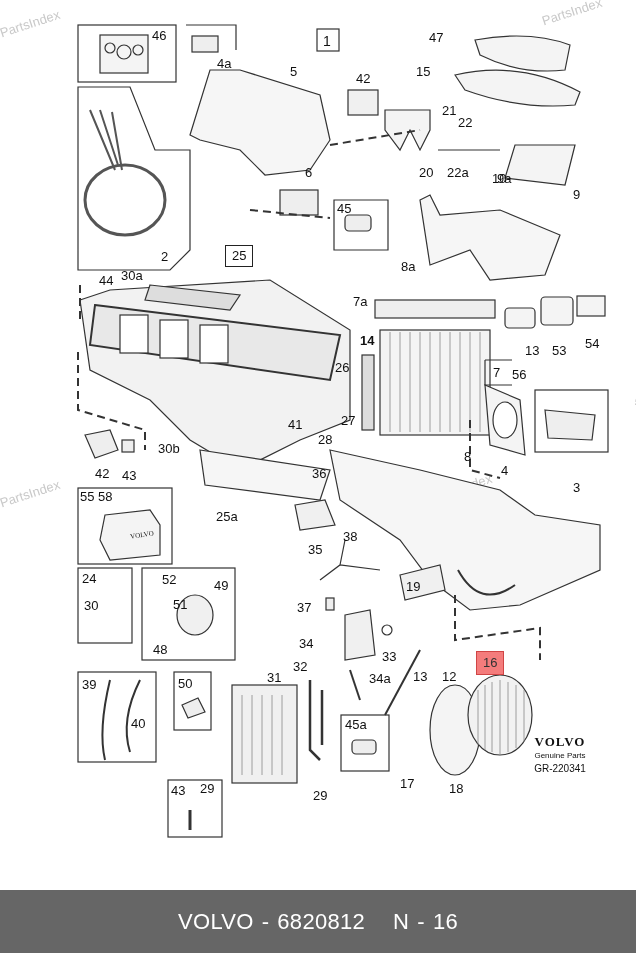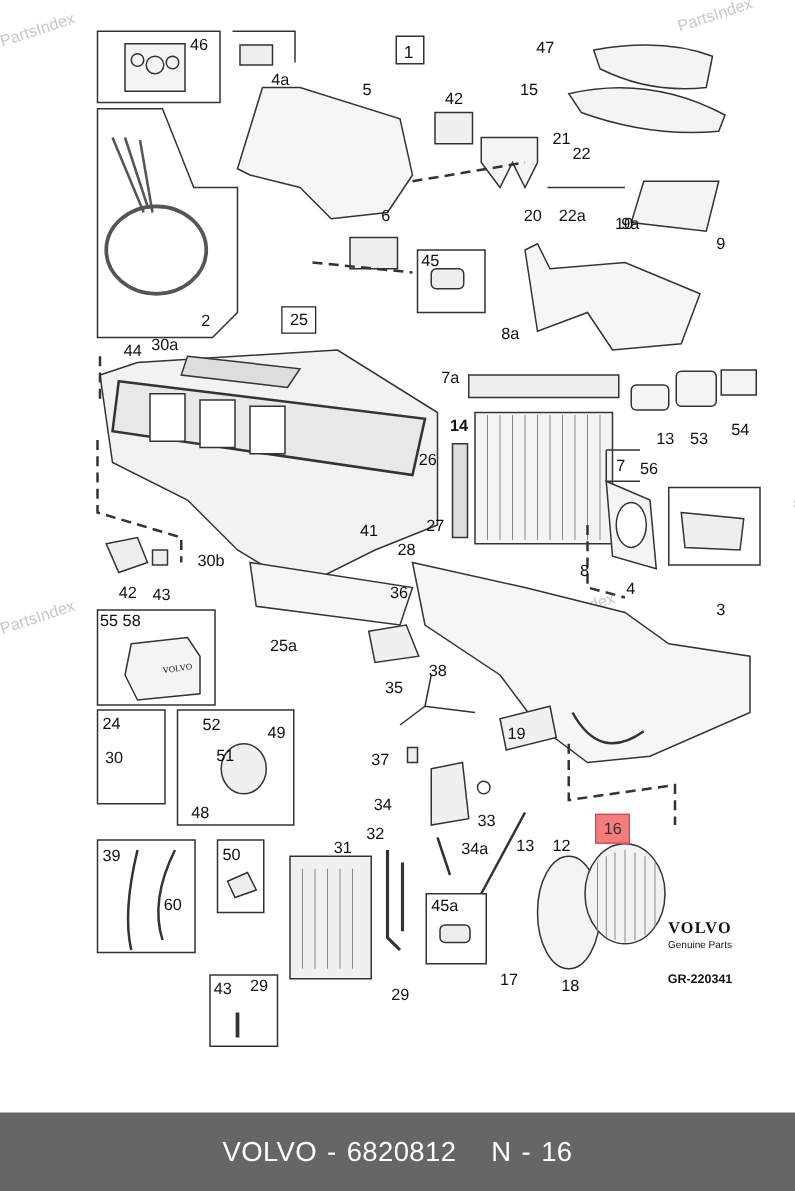--- a/index.html
+++ b/index.html
@@ -6,21 +6,21 @@
   body { width:636px; height:953px; position:relative; background:#ffffff; overflow:hidden;
          font-family:"Liberation Sans", sans-serif; color:#111; }
   .canvas { position:absolute; left:0; top:0; width:636px; height:890px; }
   .lbl { position:absolute; font-size:13px; line-height:14px; color:#111; white-space:nowrap; }
   .box-lbl { position:absolute; font-size:13px; line-height:14px; border:1.2px solid #222; padding:3px 6px; background:#fff; }
   .wm { position:absolute; font-size:13px; color:#c9c9c9; transform:rotate(-18deg); transform-origin:left top; white-space:nowrap; }
   .hl { position:absolute; background:#f47c7c; border:1px solid #d04545; font-size:13px; line-height:14px; color:#333; padding:4px 6px; }
   .brand { position:absolute; left:510px; top:734px; text-align:center; width:100px; }
   .brand .logo { font-family:"Liberation Serif", serif; font-weight:bold; font-size:13px; letter-spacing:1px; }
   .brand .gp { font-size:8px; margin-top:1px; }
-  .brand .gr { font-size:10px; font-weight:bold; margin-top:18px; }
+  .brand .gr { font-size:10px; font-weight:normal; margin-top:3px; }
   .footer { position:absolute; left:0; top:890px; width:636px; height:63px; background:#666666;
             color:#ffffff; display:flex; align-items:center; justify-content:center; font-size:22px; letter-spacing:0.3px; }
   .footer span { margin:0 4px; }
   svg { position:absolute; left:0; top:0; }
 </style>
 </head>
 <body>
 
 <div class="canvas">
 
@@ -192,21 +192,21 @@
   <div class="lbl" style="left:153px;top:643px;">48</div>
   <div class="lbl" style="left:297px;top:601px;">37</div>
   <div class="lbl" style="left:299px;top:637px;">34</div>
   <div class="lbl" style="left:382px;top:650px;">33</div>
   <div class="lbl" style="left:293px;top:660px;">32</div>
   <div class="lbl" style="left:369px;top:672px;">34a</div>
   <div class="lbl" style="left:413px;top:670px;">13</div>
   <div class="lbl" style="left:442px;top:670px;">12</div>
   <div class="hl" style="left:476px;top:651px;">16</div>
   <div class="lbl" style="left:82px;top:678px;">39</div>
-  <div class="lbl" style="left:131px;top:717px;">60</div>
+  <div class="lbl" style="left:131px;top:717px;">40</div>
   <div class="lbl" style="left:178px;top:677px;">50</div>
   <div class="lbl" style="left:267px;top:671px;">31</div>
   <div class="lbl" style="left:345px;top:718px;">45a</div>
   <div class="lbl" style="left:400px;top:751px;margin-top:26px;">17</div>
   <div class="lbl" style="left:449px;top:782px;">18</div>
   <div class="lbl" style="left:171px;top:784px;">43</div>
   <div class="lbl" style="left:200px;top:782px;">29</div>
   <div class="lbl" style="left:313px;top:789px;">29</div>
 
   <div class="lbl" style="left:130px;top:528px;font-size:7px;font-family:'Liberation Serif',serif;transform:rotate(-8deg);">VOLVO</div>

